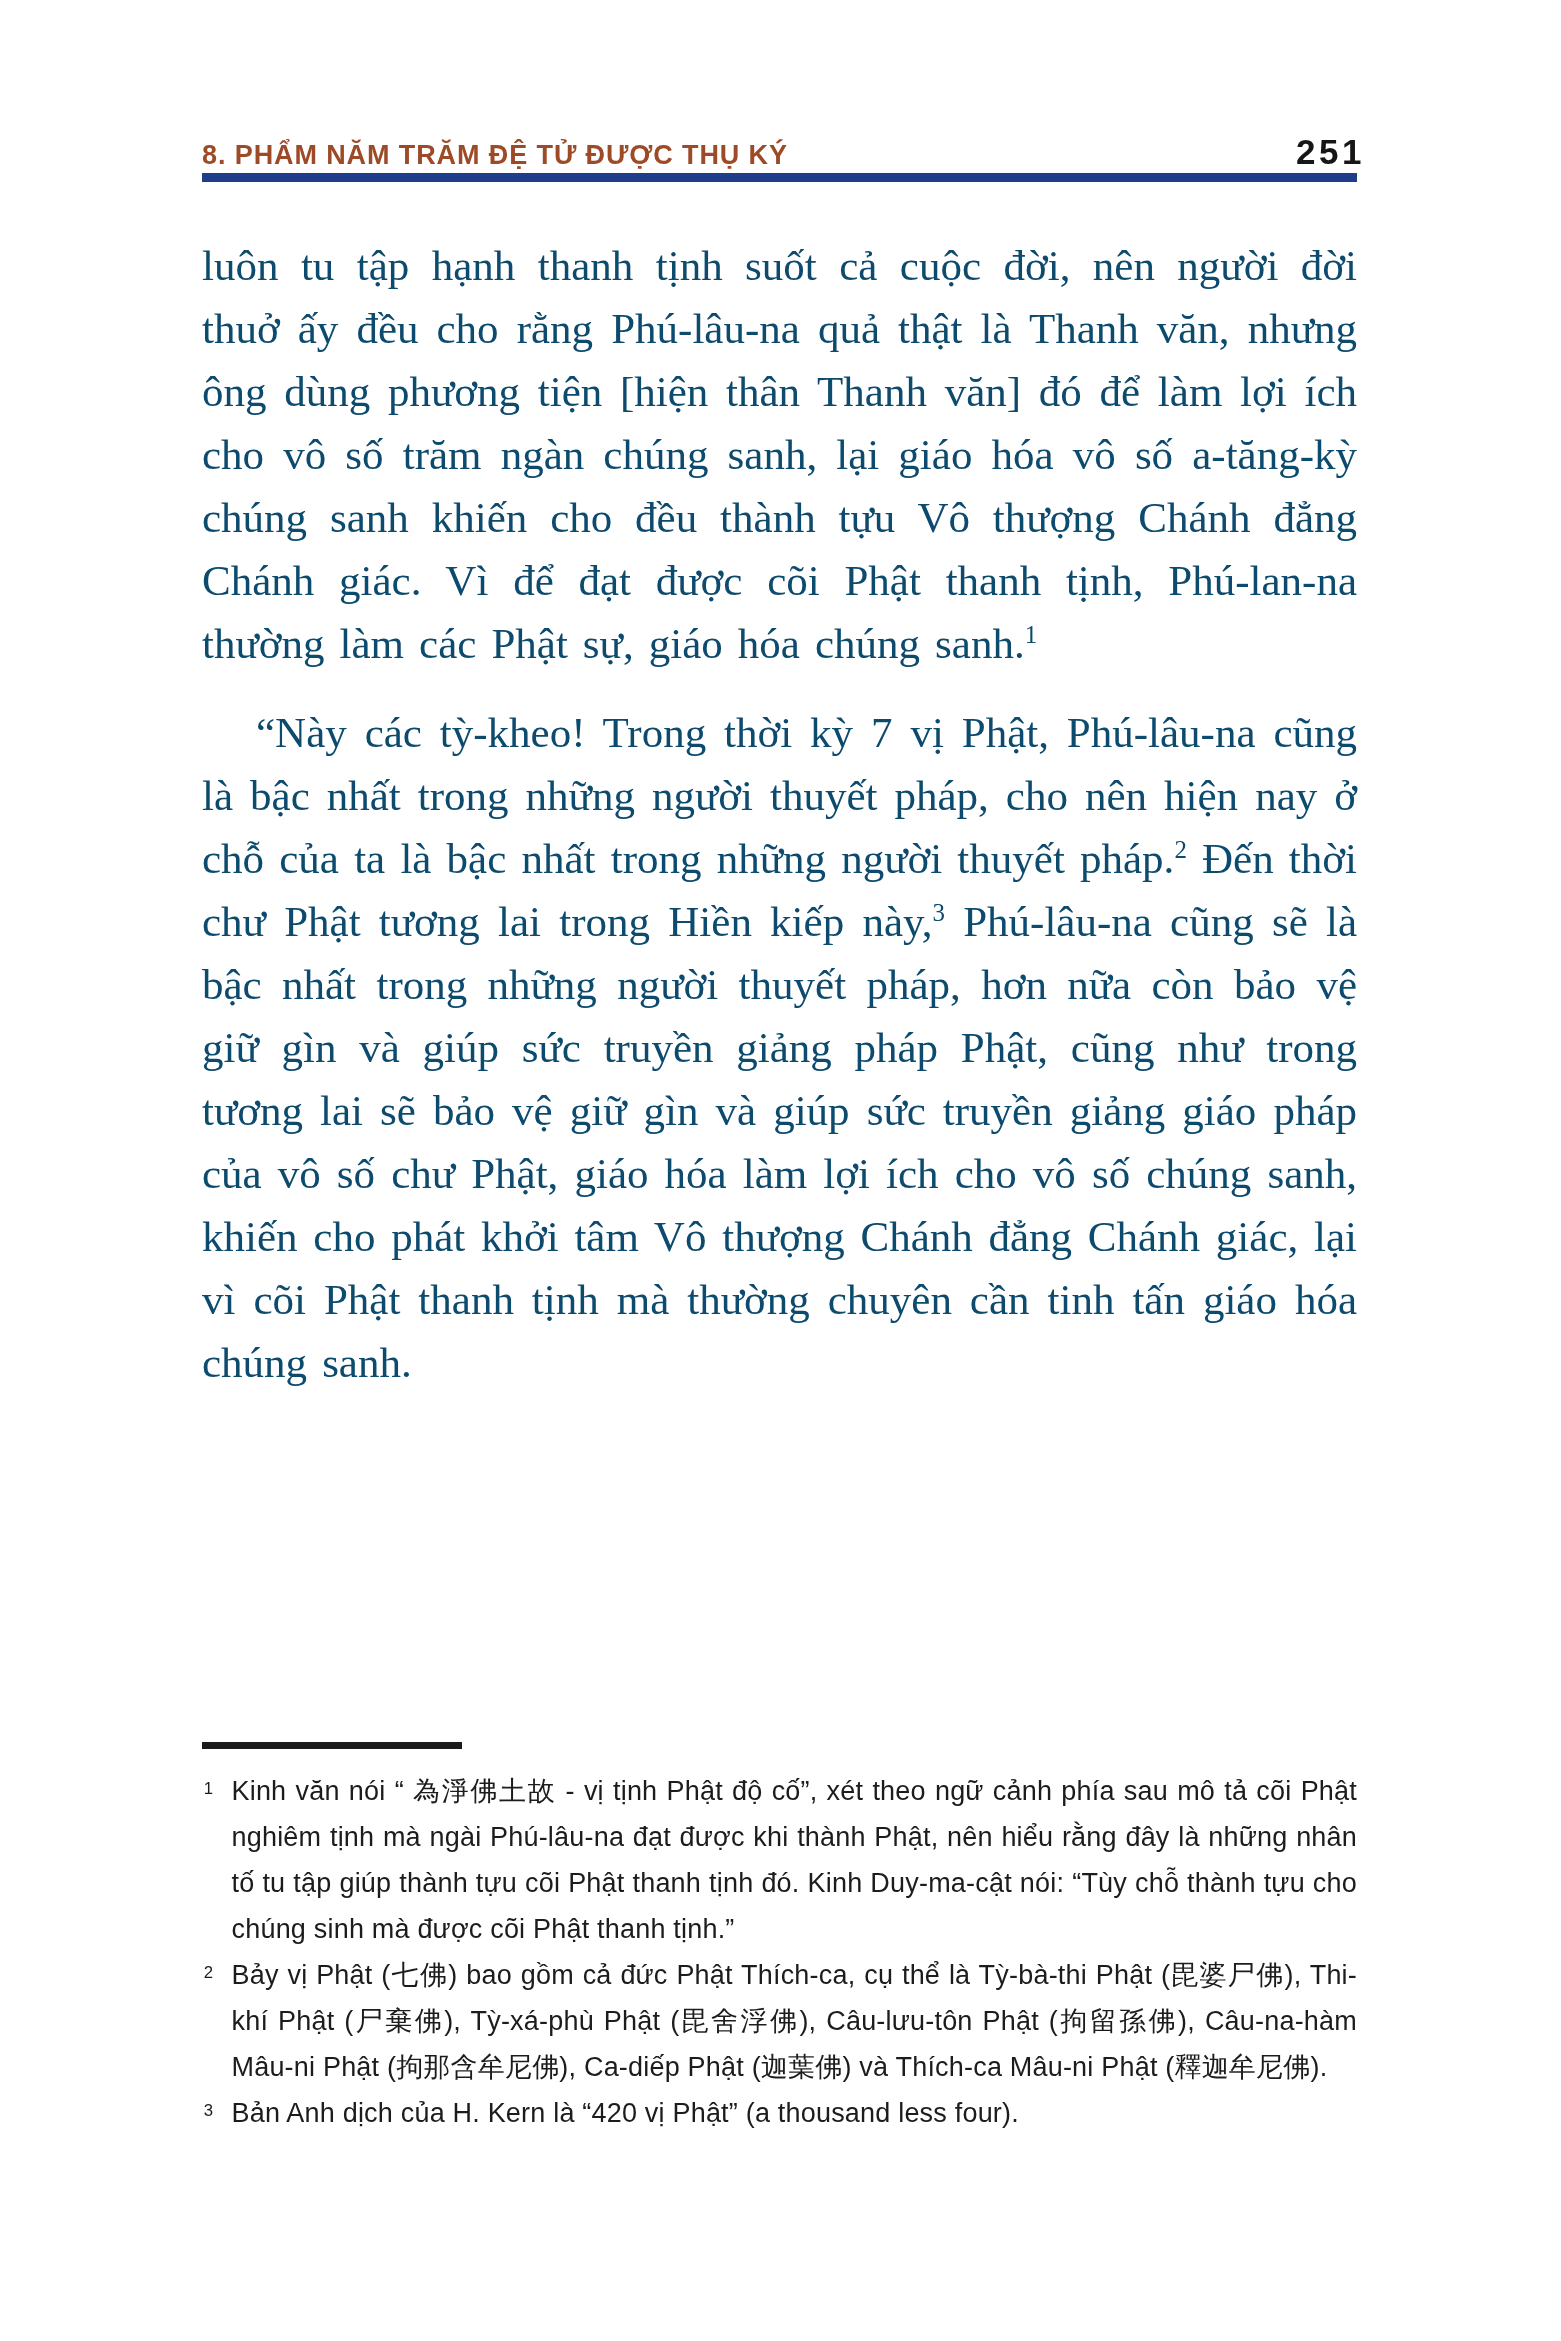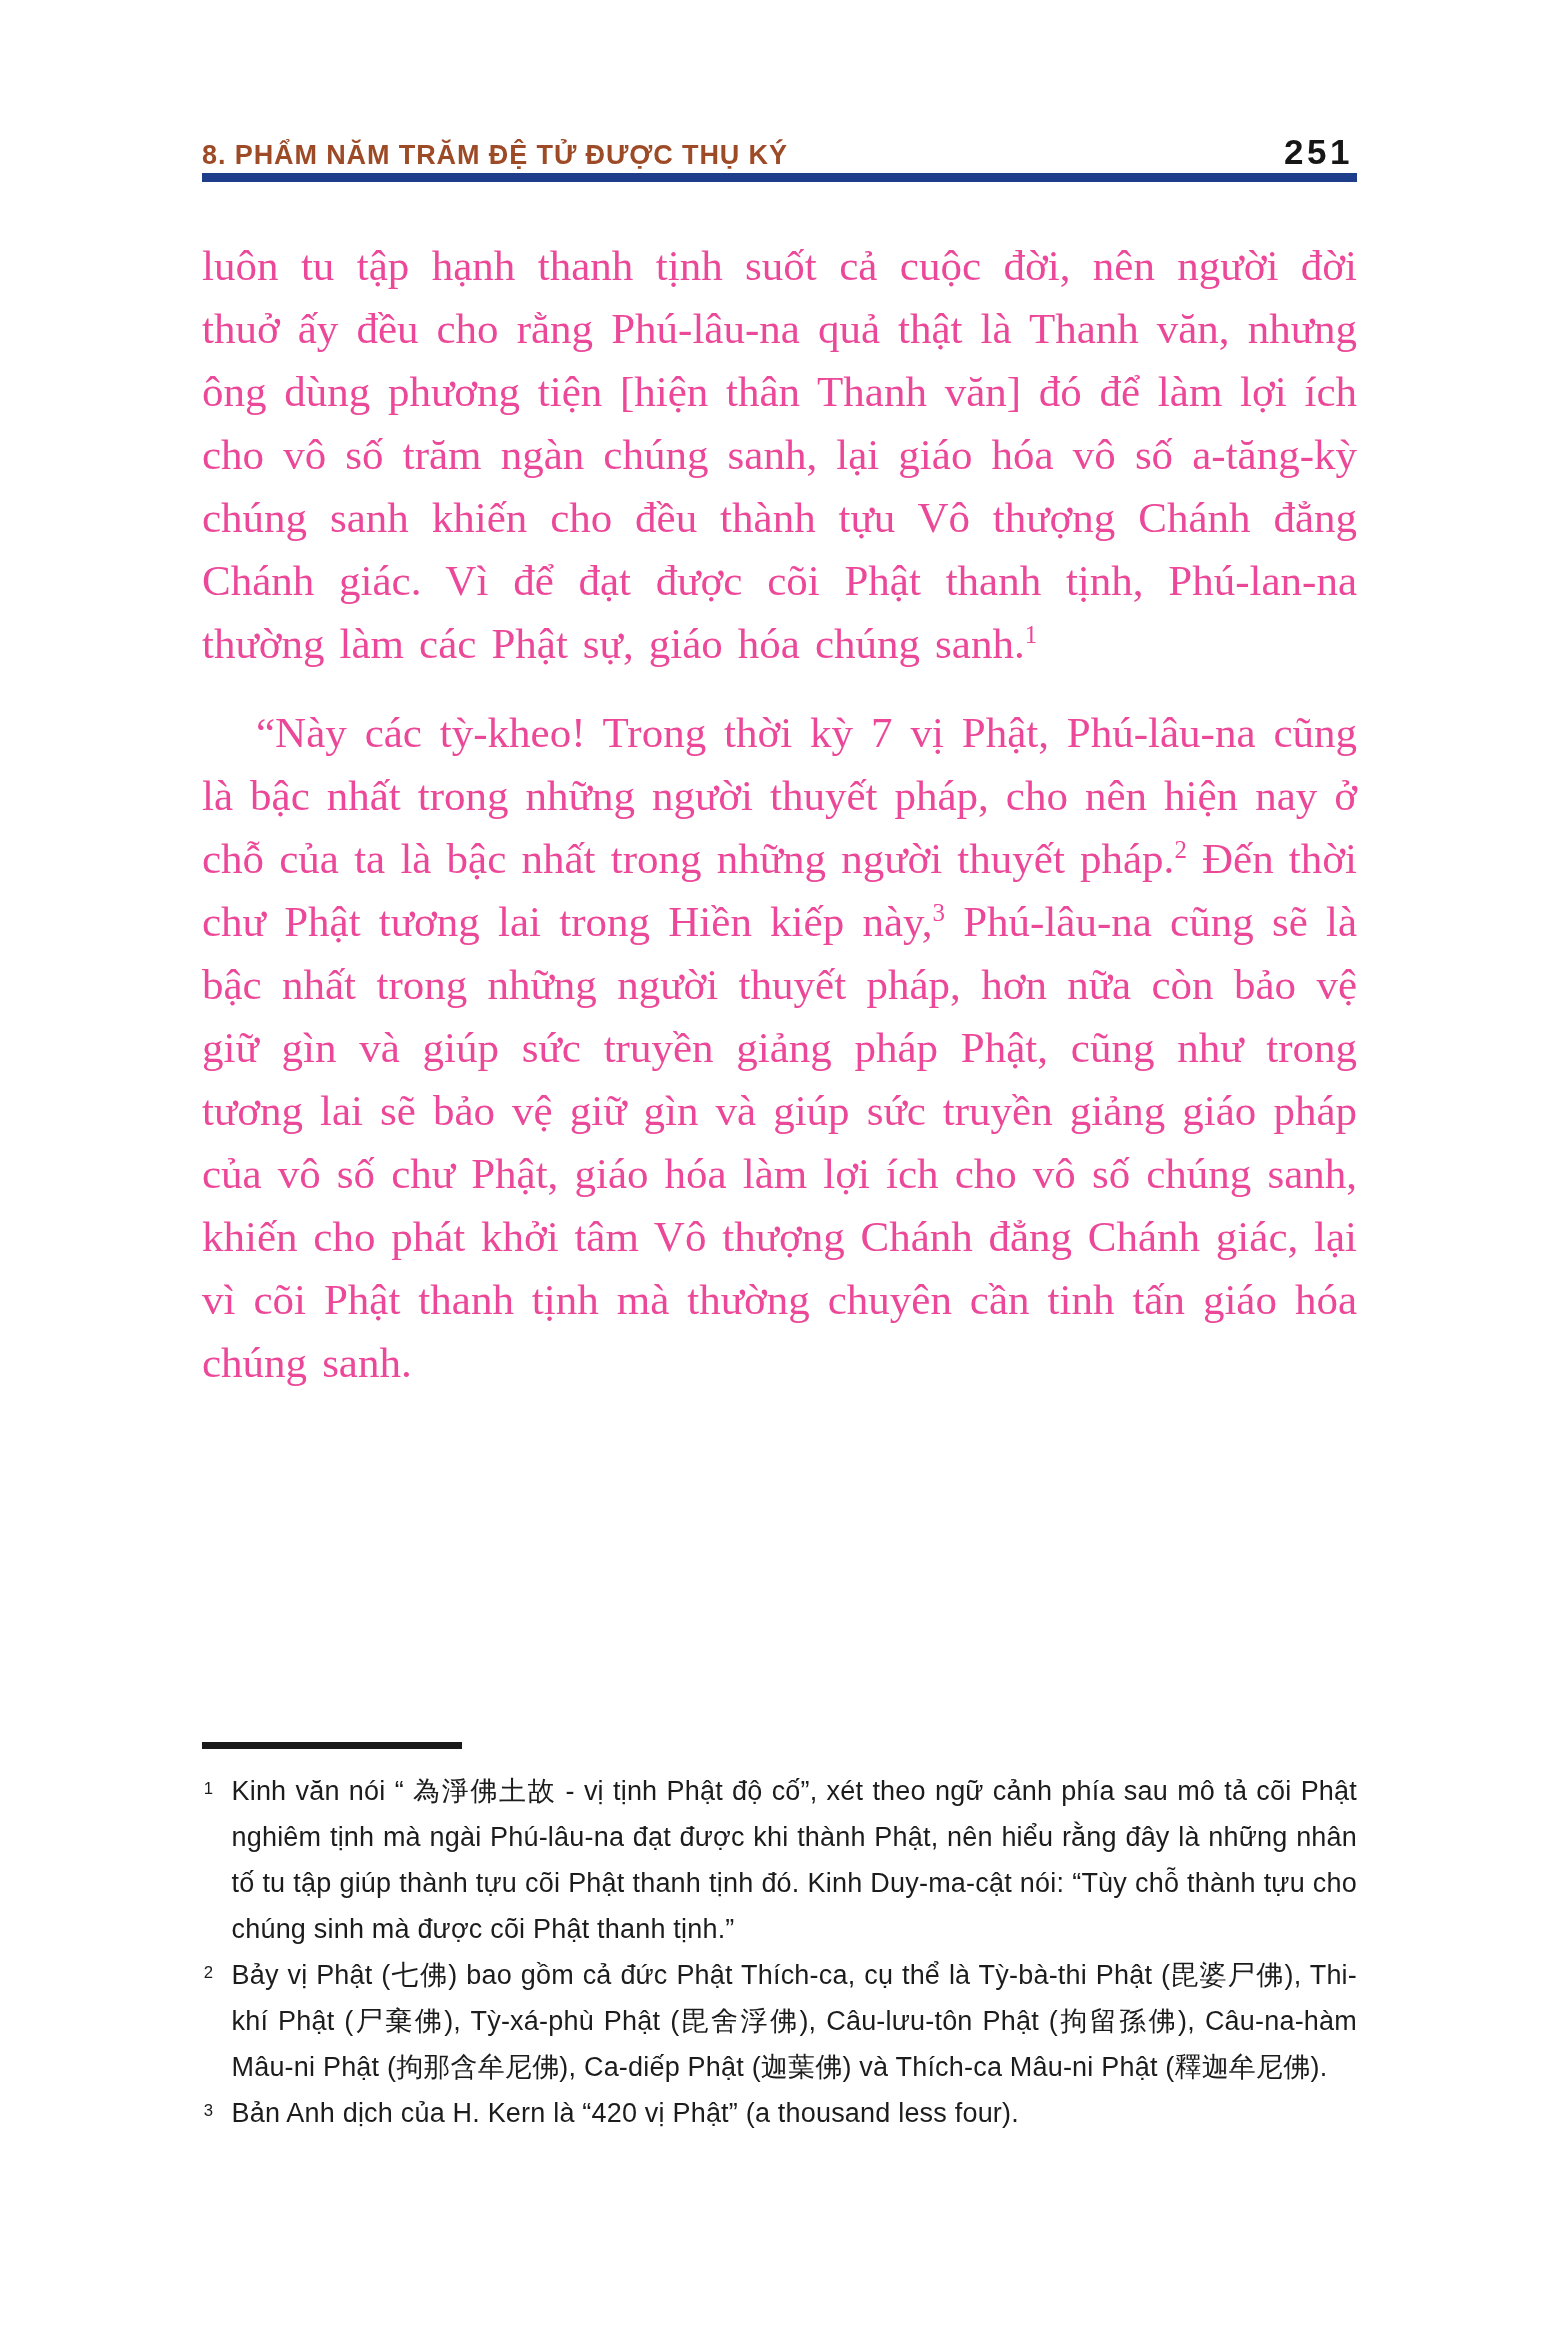--- a/index.html
+++ b/index.html
@@ -8,21 +8,21 @@
     width: 1561px;
     height: 2342px;
     background: #ffffff;
     overflow: hidden;
     font-family: "Liberation Serif", serif;
   }
   
   .running-header {
     position: absolute;
     left: 202px;
-    right: 208px;
+    right: 196px;
     top: 132px;
     display: flex;
     justify-content: space-between;
     align-items: baseline;
   }
   .chapter-title {
     font-family: "Liberation Sans", sans-serif;
     font-weight: 700;
     font-size: 27px;
     letter-spacing: 0.9px;
@@ -105,21 +105,21 @@
 
 <div class="page">
 
   <header class="running-header">
     <div class="chapter-title" style="color: rgb(157, 74, 39);">8. PHẨM NĂM TRĂM ĐỆ TỬ ĐƯỢC THỤ KÝ</div>
     <div class="page-number">251</div>
   </header>
 
   <div class="header-rule" style="background: rgb(30, 61, 138);"></div>
 
-  <main class="body-text" id="body-root" style="color: #ec4899;">
+  <main class="body-text" id="body-root" style="color: #0c4a6e;">
       <p class=""><span>luôn tu tập hạnh thanh tịnh suốt cả cuộc đời, nên người đời thuở ấy đều cho rằng Phú-lâu-na quả thật là Thanh văn, nhưng ông dùng phương tiện [hiện thân Thanh văn] đó để làm lợi ích cho vô số trăm ngàn chúng sanh, lại giáo hóa vô số a-tăng-kỳ chúng sanh khiến cho đều thành tựu Vô thượng Chánh đẳng Chánh giác. Vì để đạt được cõi Phật thanh tịnh, Phú-lan-na thường làm các Phật sự, giáo hóa chúng sanh.</span><sup class="fn-ref">1</sup></p>
       <p class="indent"><span>“Này các tỳ-kheo! Trong thời kỳ 7 vị Phật, Phú-lâu-na cũng là bậc nhất trong những người thuyết pháp, cho nên hiện nay ở chỗ của ta là bậc nhất trong những người thuyết pháp.</span><sup class="fn-ref">2</sup><span> Đến thời chư Phật tương lai trong Hiền kiếp này,</span><sup class="fn-ref">3</sup><span> Phú-lâu-na cũng sẽ là bậc nhất trong những người thuyết pháp, hơn nữa còn bảo vệ giữ gìn và giúp sức truyền giảng pháp Phật, cũng như trong tương lai sẽ bảo vệ giữ gìn và giúp sức truyền giảng giáo pháp của vô số chư Phật, giáo hóa làm lợi ích cho vô số chúng sanh, khiến cho phát khởi tâm Vô thượng Chánh đẳng Chánh giác, lại vì cõi Phật thanh tịnh mà thường chuyên cần tinh tấn giáo hóa chúng sanh.</span></p>
     </main>
 
   <div class="footnote-sep" style="background: rgb(26, 26, 26);"></div>
 
   <section class="footnotes" id="footnotes-root">
       <div class="footnote"><sup class="fn-marker">1</sup><span>Kinh văn nói “ 為淨佛土故 - vị tịnh Phật độ cố”, xét theo ngữ cảnh phía sau mô tả cõi Phật nghiêm tịnh mà ngài Phú-lâu-na đạt được khi thành Phật, nên hiểu rằng đây là những nhân tố tu tập giúp thành tựu cõi Phật thanh tịnh đó. Kinh Duy-ma-cật nói: “Tùy chỗ thành tựu cho chúng sinh mà được cõi Phật thanh tịnh.”</span></div>
       <div class="footnote"><sup class="fn-marker">2</sup><span>Bảy vị Phật (七佛) bao gồm cả đức Phật Thích-ca, cụ thể là Tỳ-bà-thi Phật (毘婆尸佛), Thi-khí Phật (尸棄佛), Tỳ-xá-phù Phật (毘舍浮佛), Câu-lưu-tôn Phật (拘留孫佛), Câu-na-hàm Mâu-ni Phật (拘那含牟尼佛), Ca-diếp Phật (迦葉佛) và Thích-ca Mâu-ni Phật (釋迦牟尼佛).</span></div>
       <div class="footnote"><sup class="fn-marker">3</sup><span>Bản Anh dịch của H. Kern là “420 vị Phật” (a thousand less four).</span></div>

